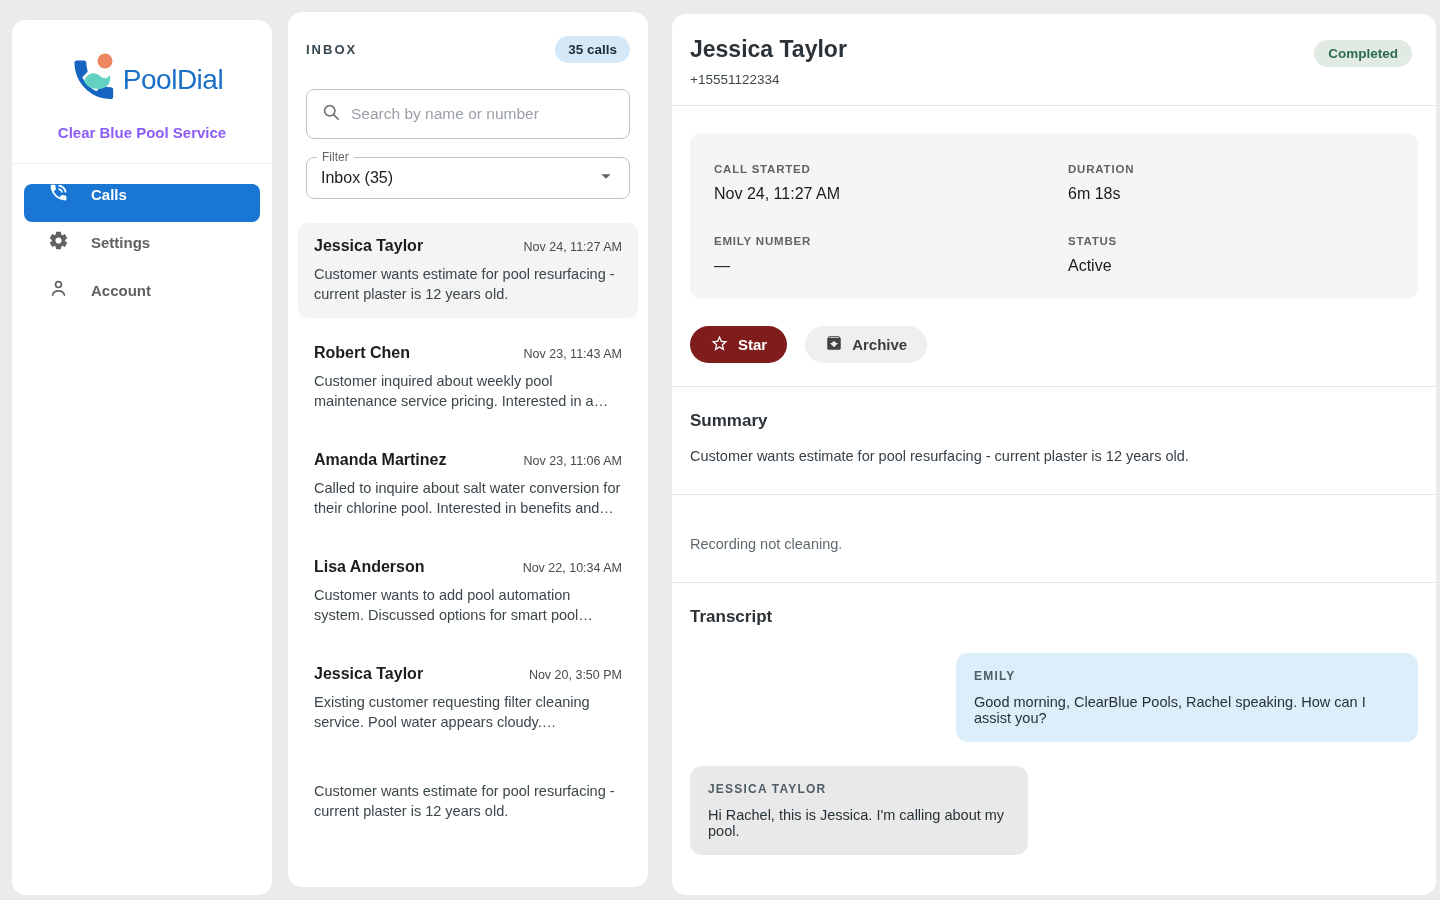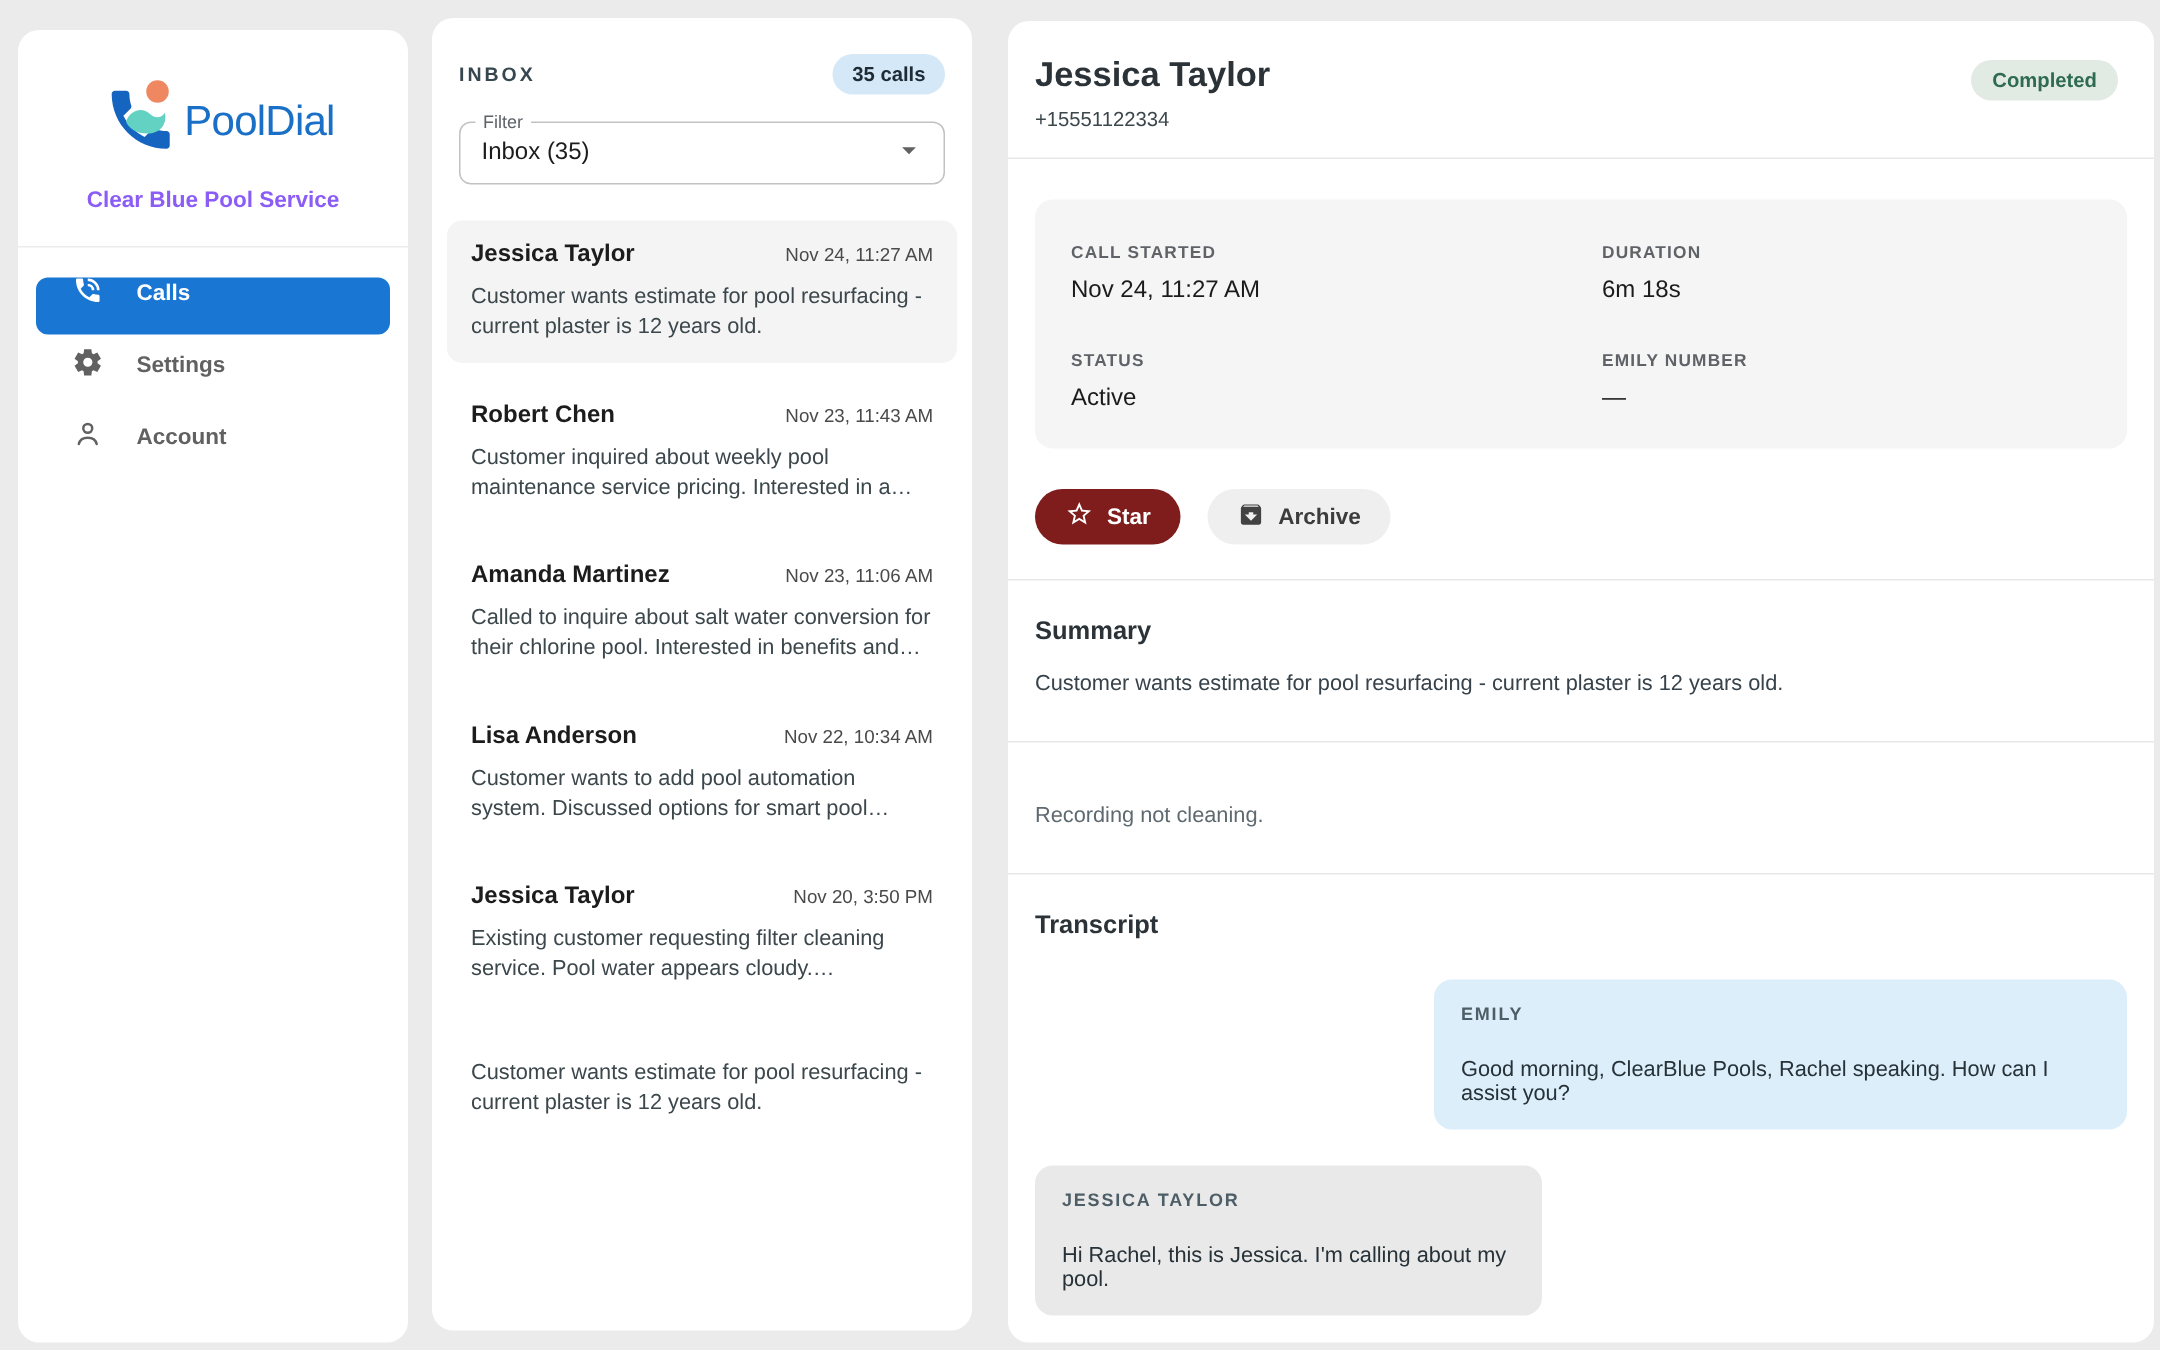--- a/index.html
+++ b/index.html
@@ -65,21 +65,21 @@
   .btn-archive { background:#efefef; color:#3c3c3c; }
   .section { border-top:1px solid #e8e8e8; padding:24px 18px 30px; }
   .section-title { font-size:17px; font-weight:bold; color:#2b3338; }
   .section-text { margin-top:17px; font-size:14.5px; color:#37424a; }
   .section-text.dim { color:#5f6a70; }
   .transcript { display:flex; flex-direction:column; }
   .bubble { border-radius:12px; padding:16px 18px; margin-top:26px; }
   .bubble.right { align-self:flex-end; background:#ddeefb; }
   .bubble.left  { align-self:flex-start; background:#e9e9e9; }
   .bubble-speaker { font-size:12px; font-weight:bold; letter-spacing:1.2px; color:#4e5e66; }
-  .bubble-text { margin-top:22px; font-size:14.5px; color:#263238; }
+  .bubble-text { margin-top:11px; font-size:14.5px; color:#263238; }
 </style>
 </head>
 <body>
 
 <div id="sidebar" class="panel">
   <div class="brand-block">
     <div class="brand-row">
       <span>
         <svg width="58" height="56" viewBox="0 0 58 56">
           <path d="M6.62 10.79c1.44 2.83 3.76 5.14 6.59 6.59l2.2-2.2c.27-.27.67-.36 1.02-.24 1.12.37 2.33.57 3.57.57.55 0 1 .45 1 1V20c0 .55-.45 1-1 1-9.39 0-17-7.61-17-17 0-.55.45-1 1-1h3.5c.55 0 1 .45 1 1 0 1.25.2 2.45.57 3.57.11.35.03.74-.24 1.02l-2.2 2.2z" transform="translate(7,4) scale(2.15)" fill="#1565c0"></path>
@@ -119,20 +119,29 @@
       </span>
       <span>Account</span>
     </div>
   </div>
 </div>
 
 <div id="inbox" class="panel">
   <div class="inbox-head">
     <span class="inbox-title">INBOX</span>
     <span class="count-badge">35 calls</span>
+  </div>
+  <div class="search-box">
+    <span>
+      <svg width="20" height="20" viewBox="0 0 24 24" fill="none" stroke="#757575" stroke-width="2">
+        <circle cx="10.5" cy="10.5" r="6.2"></circle>
+        <line x1="15.2" y1="15.2" x2="20.5" y2="20.5" stroke-linecap="round"></line>
+      </svg>
+    </span>
+    <input type="text" placeholder="Search by name or number" style="">
   </div>
   <div class="filter-box">
     <span class="filter-label">Filter</span>
     <span class="filter-value">Inbox (35)</span>
     <span>
       <svg width="22" height="22" viewBox="0 0 24 24" fill="#616161">
           <path d="M7 10l5 5 5-5z"></path>
         </svg>
     </span>
   </div>
@@ -190,26 +199,26 @@
   <div class="info-card">
     <div>
       <div class="info-label">CALL STARTED</div>
       <div class="info-value">Nov 24, 11:27 AM</div>
     </div>
     <div>
       <div class="info-label">DURATION</div>
       <div class="info-value">6m 18s</div>
     </div>
     <div>
+      <div class="info-label">EMILY NUMBER</div>
+      <div class="info-value">—</div>
+    </div>
+    <div>
       <div class="info-label">STATUS</div>
       <div class="info-value">Active</div>
-    </div>
-    <div>
-      <div class="info-label">EMILY NUMBER</div>
-      <div class="info-value">—</div>
     </div>
   </div>
 
   <div class="actions">
     <button class="btn btn-star">
       <span>
         <svg width="19" height="19" viewBox="0 0 24 24" fill="#fff">
           <path d="M22 9.24l-7.19-.62L12 2 9.19 8.63 2 9.24l5.46 4.73L5.82 21 12 17.27 18.18 21l-1.63-7.03L22 9.24zM12 15.4l-3.76 2.27 1-4.28-3.32-2.88 4.38-.38L12 6.1l1.71 4.04 4.38.38-3.32 2.88 1 4.28L12 15.4z"></path>
         </svg>
       </span>

